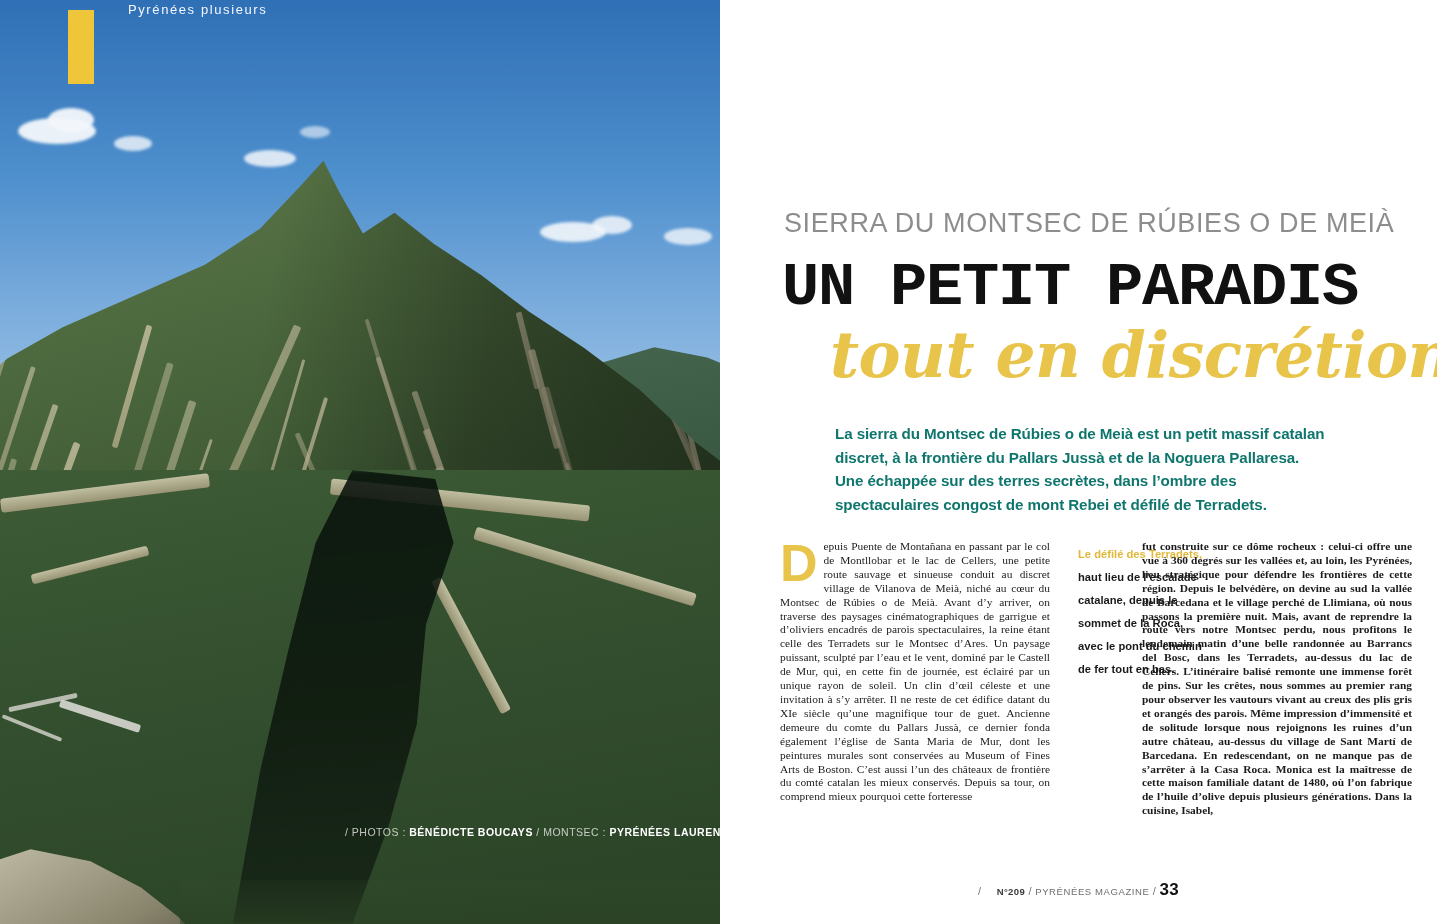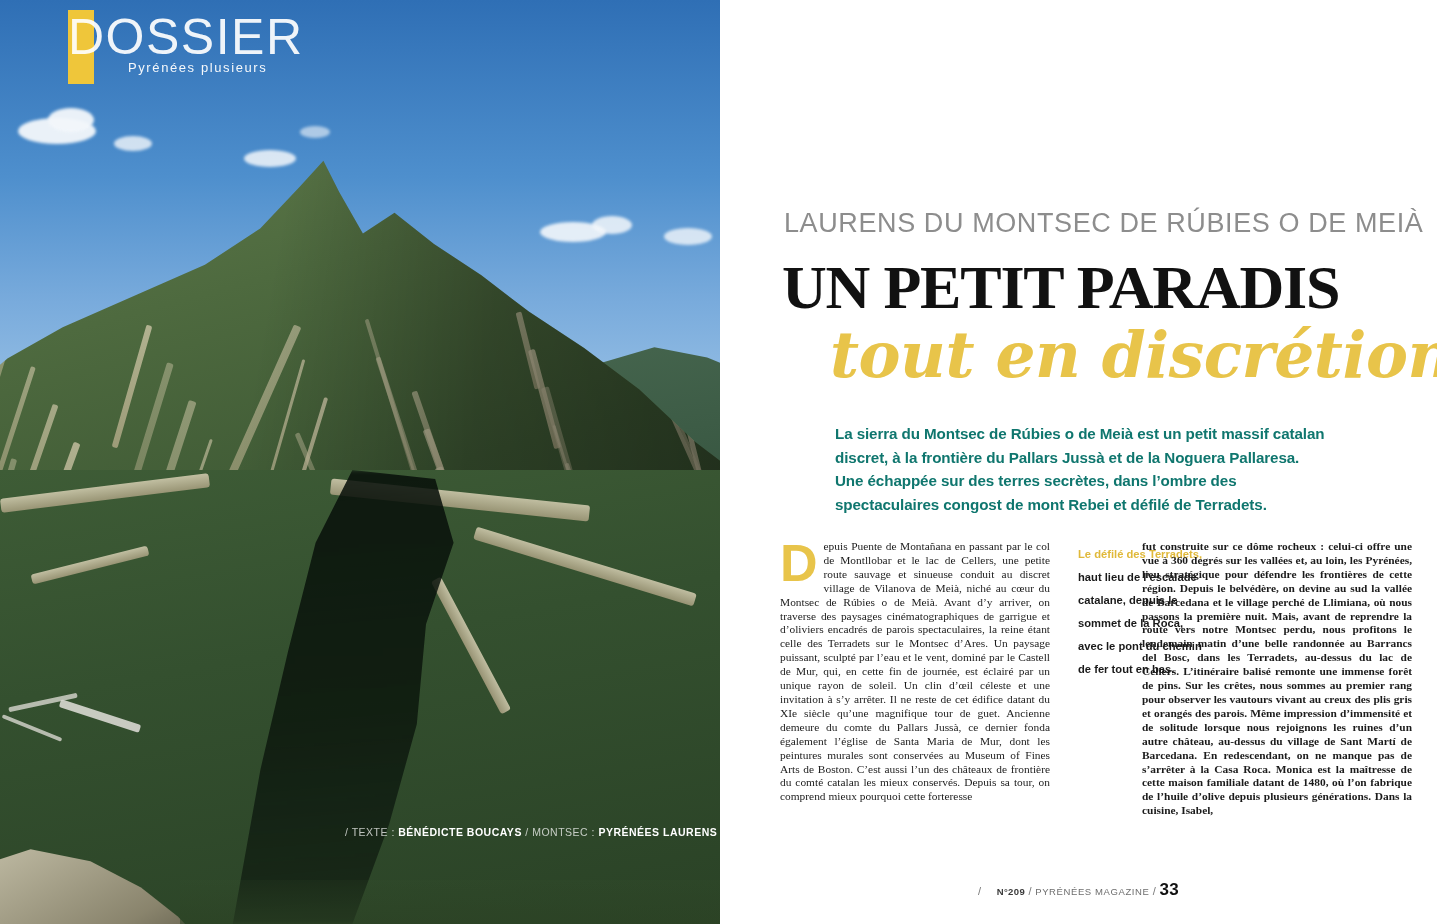--- a/index.html
+++ b/index.html
@@ -120,21 +120,21 @@
   
   .text-page { position:absolute; left:720px; top:0; width:717px; height:924px; background:#fff; }
 
   .kicker {
     position:absolute; left:64px; top:208px; width:620px;
     font-family:"Liberation Sans", sans-serif; font-weight:300; font-size:27px;
     letter-spacing:.6px; color:#8d8d8d; white-space:nowrap;
   }
   .headline {
     position:absolute; left:62px; top:252px; width:640px;
-    font-family:Liberation Serif, serif; font-weight:700; font-size:62px;
+    font-family:Liberation Mono, monospace; font-weight:700; font-size:62px;
     letter-spacing:-1.2px; color:#111111; white-space:nowrap;
   }
   .subhead {
     position:absolute; left:110px; top:318px; width:600px;
     font-family:"DejaVu Serif", serif; font-style:italic; font-weight:700;
     font-size:63px; letter-spacing:-.5px; color:#E8C44A; white-space:nowrap;
   }
 
   .standfirst {
     position:absolute; left:115px; top:422px; width:492px;
@@ -254,36 +254,35 @@
 
     <div class="road" style="left:8px; top:700px; width:70px; height:5px; transform:rotate(-12deg);"></div>
     <div class="road" style="left:0px; top:726px; width:64px; height:4px; transform:rotate(22deg);"></div>
     <div class="bridge"></div>
 
     <div class="fg-rock"></div>
     <div class="fg-scrub"></div>
 
     <div class="dossier">
       <div class="dossier-bar"></div>
-      <div class="dossier-title">DOSSIER</div>
       <div class="dossier-sub">Pyrénées plusieurs</div>
     </div>
 
     <div class="credit">
-      <span class="lab">/ TEXTE :</span>
+      <span class="lab">/ PHOTOS :</span>
       <span class="nm">BÉNÉDICTE BOUCAYS</span>
       <span class="lab">/ MONTSEC :</span>
       <span class="nm">PYRÉNÉES LAURENS</span>
       <span class="lab">/</span>
     </div>
   </div>
 
   <div class="text-page">
 
-    <div class="kicker">LAURENS DU MONTSEC DE RÚBIES O DE MEIÀ</div>
+    <div class="kicker">SIERRA DU MONTSEC DE RÚBIES O DE MEIÀ</div>
     <div class="headline">UN PETIT PARADIS</div>
     <div class="subhead">tout en discrétion</div>
 
     <div class="standfirst">La sierra du Montsec de Rúbies o de Meià est un petit massif catalan discret, à la frontière du Pallars Jussà et de la Noguera Pallaresa. Une échappée sur des terres secrètes, dans l’ombre des spectaculaires congost de mont Rebei et défilé de Terradets.</div>
 
     <div class="body-wrap">
 
       <div class="col col-1">
         <span class="dropcap">D</span><span>epuis Puente de Montañana en passant par le col de Montllobar et le lac de Cellers, une petite route sauvage et sinueuse conduit au discret village de Vilanova de Meià, niché au cœur du Montsec de Rúbies o de Meià. Avant d’y arriver, on traverse des paysages cinématographiques de garrigue et d’oliviers encadrés de parois spectaculaires, la reine étant celle des Terradets sur le Montsec d’Ares. Un paysage puissant, sculpté par l’eau et le vent, dominé par le Castell de Mur, qui, en cette fin de journée, est éclairé par un unique rayon de soleil. Un clin d’œil céleste et une invitation à s’y arrêter. Il ne reste de cet édifice datant du XIe siècle qu’une magnifique tour de guet. Ancienne demeure du comte du Pallars Jussà, ce dernier fonda également l’église de Santa Maria de Mur, dont les peintures murales sont conservées au Museum of Fines Arts de Boston. C’est aussi l’un des châteaux de frontière du comté catalan les mieux conservés. Depuis sa tour, on comprend mieux pourquoi cette forteresse</span>
       </div>

